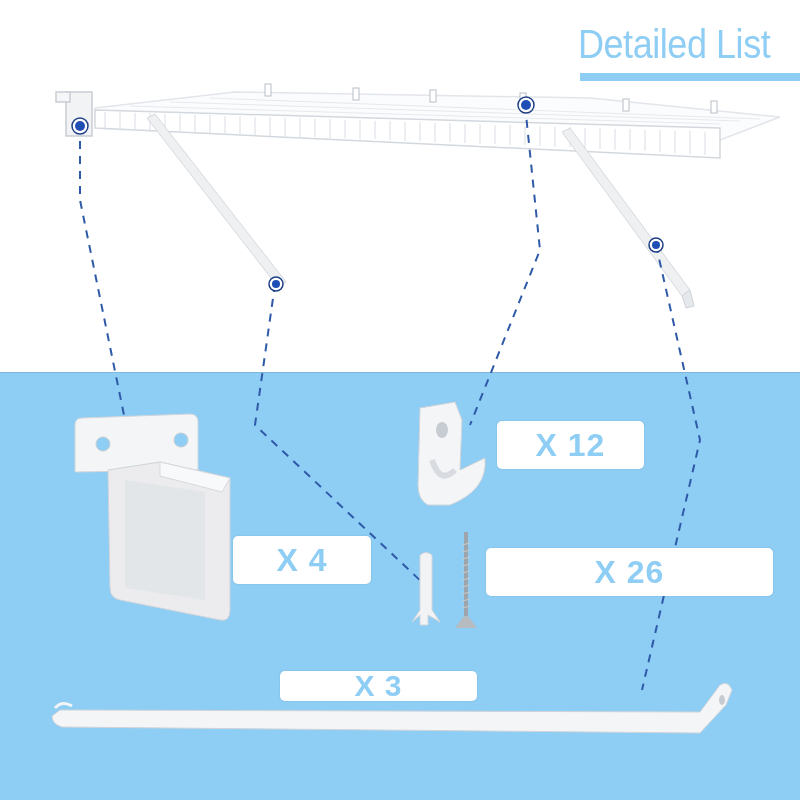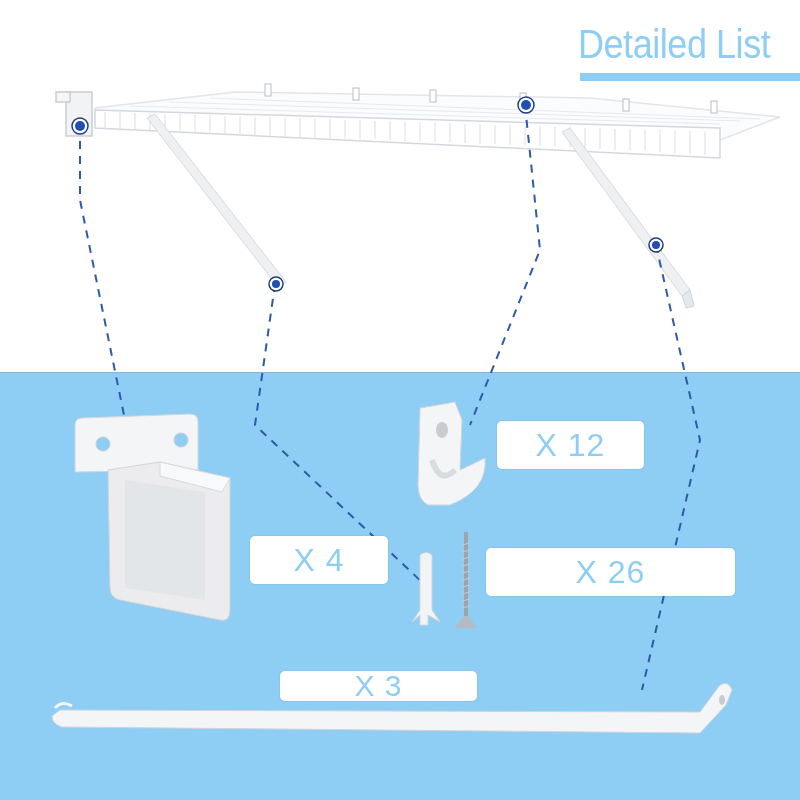--- a/index.html
+++ b/index.html
@@ -2,21 +2,21 @@
 <html><head>
 <meta charset="utf-8">
 <style>
   html, body { margin: 0; padding: 0; }
   body { width: 800px; height: 800px; position: relative; overflow: hidden; background: #ffffff; font-family: "Liberation Sans", sans-serif; }
   .top { position: absolute; left: 0; top: 0; width: 800px; height: 372px; background: #ffffff; }
   .bottom { position: absolute; left: 0; top: 372px; width: 800px; height: 428px; background: #8ecdf4; border-top: 1px solid #7fb6d9; }
   .title { position: absolute; left: 578px; top: 22px; font-size: 40px; font-weight: normal; color: #8ecdf4; letter-spacing: -0.5px; transform: scaleX(0.9); transform-origin: left; }
   .title-bar { position: absolute; left: 580px; top: 73px; width: 220px; height: 8px; background: #8ecdf4; }
   .label-box { position: absolute; background: #ffffff; border-radius: 5px; box-shadow: 0 0 2px rgba(0,0,0,0.12); display: flex; align-items: center; justify-content: center; }
-  .label-box span { color: #8ecdf4; font-weight: normal; font-size: 32px; letter-spacing: 1px; }
+  .label-box span { color: #8ecdf4; font-weight: bold; font-size: 32px; letter-spacing: 1px; }
   svg.overlay { position: absolute; left: 0; top: 0; width: 800px; height: 800px; }
 </style>
 </head>
 <body>
 
 <div class="top"></div>
 <div class="bottom"></div>
 
 <div class="title">Detailed List</div>
 <div class="title-bar"></div>
@@ -157,24 +157,24 @@
     <polygon points="455,628 477,628 468,616 464,616" fill="#b6bbc0"></polygon>
   </g>
 
   <g>
     <path d="M60,710 L700,712 L720,685 Q728,680 732,690 L726,705 L700,733 L62,727 Q52,724 52,716 Z" fill="#f4f5f6" stroke="#d0d4d9"></path>
     <path d="M55,708 Q62,700 72,706" fill="none" stroke="#f4f5f6" stroke-width="3"></path>
     <ellipse cx="722" cy="700" rx="3" ry="5" fill="#c7ccd2"></ellipse>
   </g>
 </svg>
 
-<div class="label-box" style="left:250px; top:536px; width:138px; height:48px;">
+<div class="label-box" style="left:233px; top:536px; width:138px; height:48px;">
   <span>X 4</span>
 </div>
 <div class="label-box" style="left:497px; top:421px; width:147px; height:48px;">
   <span>X 12</span>
 </div>
-<div class="label-box" style="left:486px; top:548px; width:249px; height:48px;">
+<div class="label-box" style="left:486px; top:548px; width:287px; height:48px;">
   <span>X 26</span>
 </div>
 <div class="label-box" style="left:280px; top:671px; width:197px; height:30px;">
   <span style="font-size:30px;">X 3</span>
 </div>
 
 </body></html>

